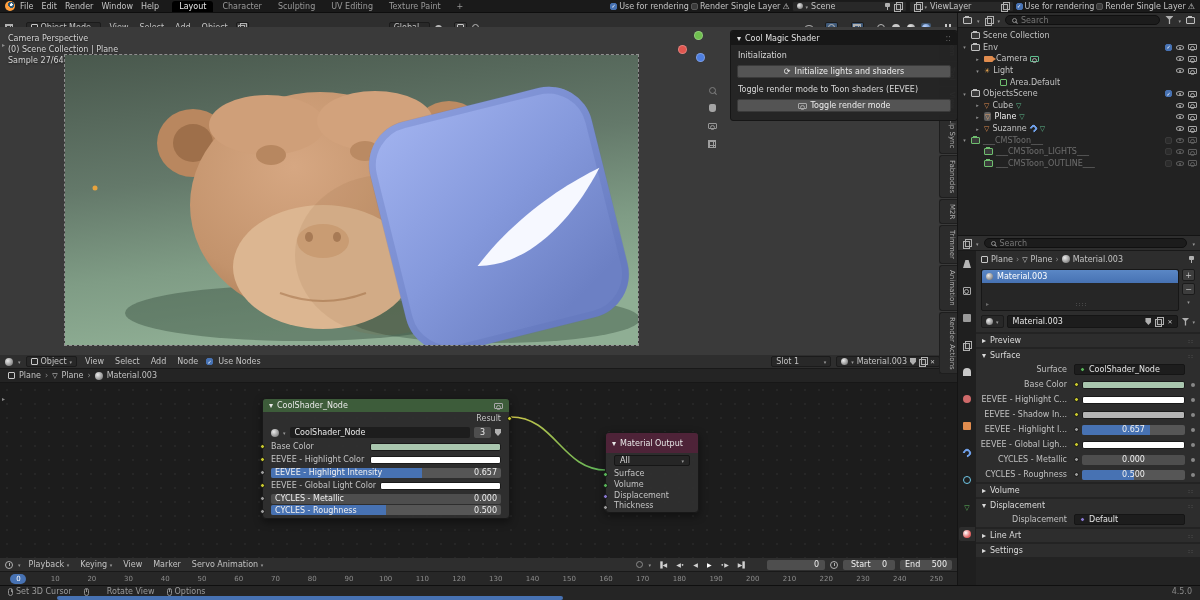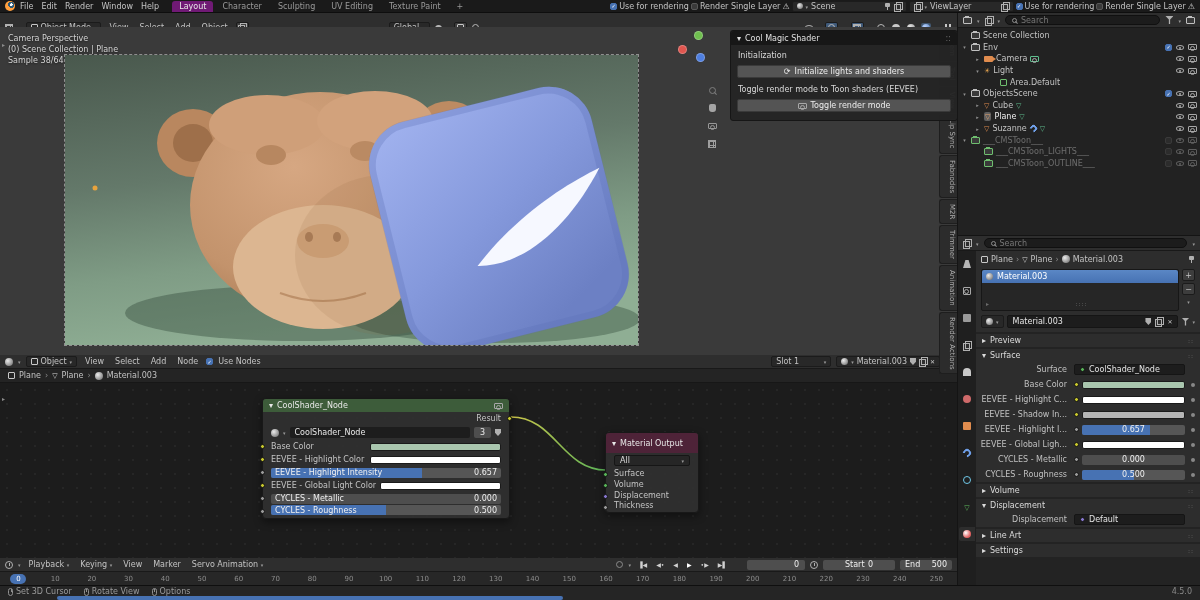--- a/index.html
+++ b/index.html
@@ -68,21 +68,21 @@
   .shade{width:8px;height:8px;border-radius:50%;flex:none}
   .shade.wire{border:1px solid #b8b8b8}
   .shade.solid{background:#c8c8c8}
   .shade.mat{background:radial-gradient(circle at 35% 35%,#e8e8e8,#8a8a8a)}
   .shade.rend{background:radial-gradient(circle at 35% 35%,#bcd4ff,#4772b3)}
   .shwrap{padding:1px;border-radius:2px;display:flex}
   .shwrap.active{background:#41576f}
   
   #topbar{left:0;top:0;width:1200px;height:13px;background:#1a1a1a;display:flex;align-items:center;gap:2px;padding:0 5px;border-bottom:1px solid #0e0e0e}
   .tab{padding:1px 7px;border-radius:3px 3px 0 0;color:#9a9a9a;white-space:nowrap}
-  .tab.active{background:#701a75;color:#e8e8e8}
+  .tab.active{background:#000000;color:#e8e8e8}
   
   #vp-header{left:0;top:13px;width:957px;height:30px}
   #vp-canvas{left:0;top:27px;width:957px;height:328px;background:#3a3a3a;overflow:hidden}
   #camview{left:65px;top:28px;width:573px;height:290px;outline:1px dashed #8f8f8f;overflow:hidden}
   .vp-overlay{left:8px;top:6px;line-height:11px;color:#d4d4d4;text-shadow:0 1px 2px rgba(0,0,0,.5)}
   
   .gdot{position:absolute;width:9px;height:9px;border-radius:50%;border:1px solid rgba(255,255,255,.25)}
   .nav-icon{position:absolute;left:705px;display:flex;align-items:center;justify-content:center;width:14px;height:14px;opacity:.85}
   
   #magic-panel{left:730px;top:30px;width:228px;background:rgba(36,36,36,.96);border:1px solid #161616;border-radius:3px;z-index:5}
@@ -290,21 +290,21 @@
           <rect x="-112" y="-118" width="228" height="236" rx="44" fill="url(#cubeG)"></rect>
           <rect x="-109" y="-115" width="222" height="230" rx="42" fill="none" stroke="#5d70b5" stroke-width="7" opacity="0.3"></rect>
           <path d="M-30,40 C20,0 75,-18 112,-26 C70,22 15,52 -30,40 Z" fill="#f6f8ff"></path>
         </g>
         <circle cx="30" cy="133" r="2.5" fill="#e8a33d"></circle>
       </svg>
     </div>
     <div class="abs vp-overlay">
       <div>Camera Perspective</div>
       <div>(0) Scene Collection | Plane</div>
-      <div>Sample 38/64</div>
+      <div>Sample 27/64</div>
     </div>
     <span class="abs" style="left:2px;top:14px;color:#8a8a8a;font-size:6px">▸</span>
 
     <div class="abs" style="left:676px;top:4px;width:34px;height:34px">
       <span class="gdot" style="left:18px;top:0;background:#6fbf4f"></span>
       <span class="gdot" style="left:2px;top:14px;background:#e0564f"></span>
       <span class="gdot" style="left:20px;top:22px;background:#4f7fe0"></span>
     </div>
     <span class="nav-icon" style="top:56px">
         <span class="mag" style="width:7px;height:7px"></span>
@@ -851,21 +851,21 @@
       <span class="tbtn">◀•</span>
       <span class="tbtn">◀</span>
       <span class="tbtn" style="color:#fff">▶</span>
       <span class="tbtn">•▶</span>
       <span class="tbtn">▶▌</span>
       <span style="width:8px"></span>
       <span class="field" style="flex:none;width:58px;justify-content:flex-end;padding-right:6px">
           <span>0</span>
         </span>
       <span class="i-clock"></span>
-      <span class="field" style="flex:none;width:72px;justify-content:space-between;padding:0 22px">
+      <span class="field" style="flex:none;width:52px;justify-content:space-between;padding:0 8px">
         <span>Start</span>
           <span>0</span>
       </span>
       <span class="field" style="flex:none;width:52px;justify-content:space-between;padding:0 5px">
         <span>End</span>
           <span>500</span>
       </span>
     </div>
     <div id="ruler">
 
@@ -896,21 +896,21 @@
         <span>240</span>
         <span>250</span>
       </div>
   </div>
 
   <div id="statusbar" class="abs">
     <span class="row" style="gap:3px">
       <span class="i-mouse"></span>
         <span>Set 3D Cursor</span>
     </span>
-    <span class="row" style="gap:3px">
+    <span class="row" style="gap:18px">
       <span class="i-mouse"></span>
         <span>Rotate View</span>
     </span>
     <span class="row" style="gap:3px">
       <span class="i-mouse"></span>
         <span>Options</span>
     </span>
     <span class="vtext">4.5.0</span>
   </div>
   <div id="progress" class="abs"></div>

